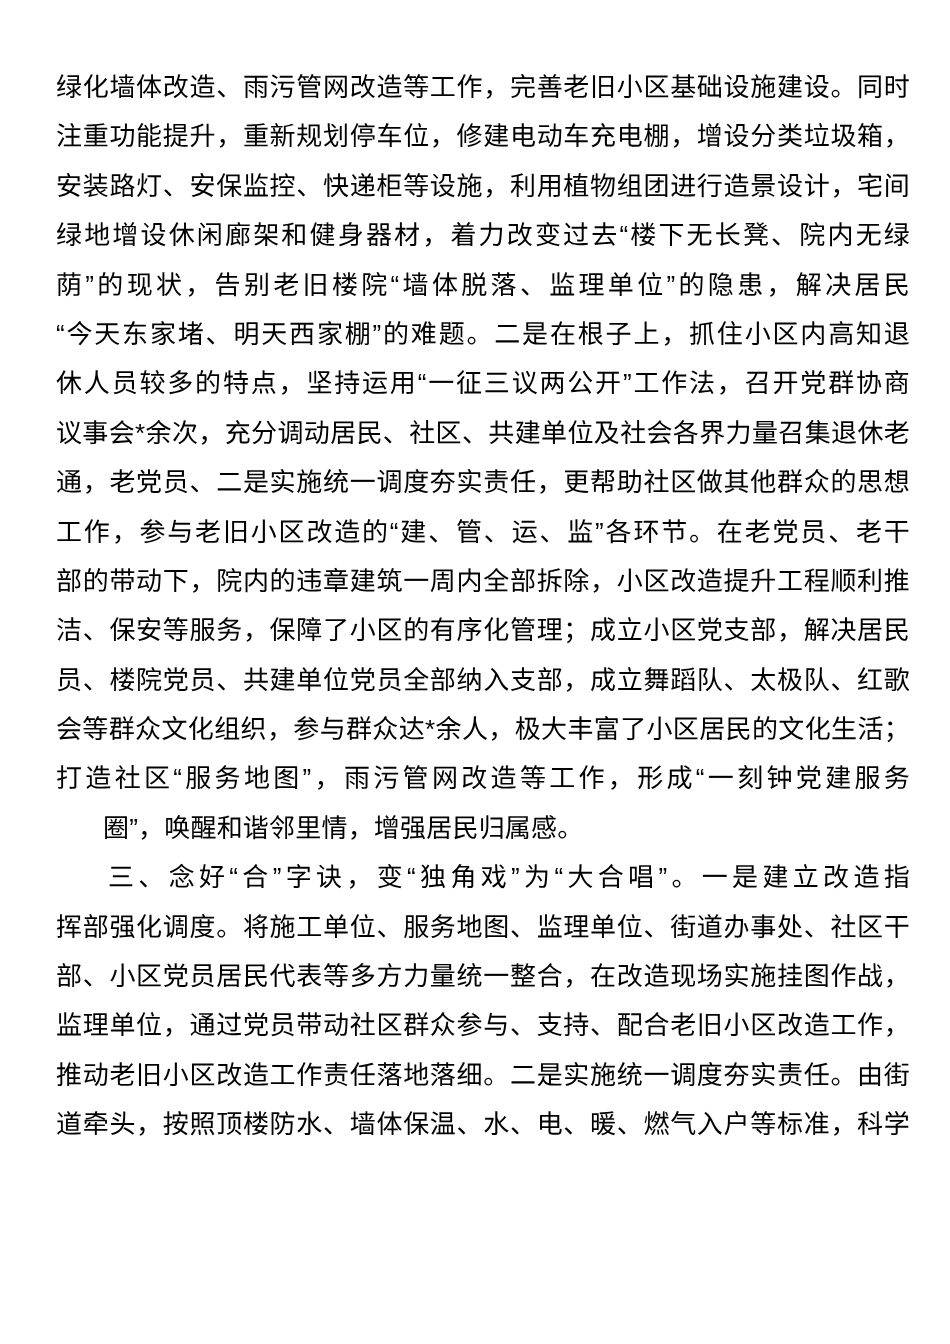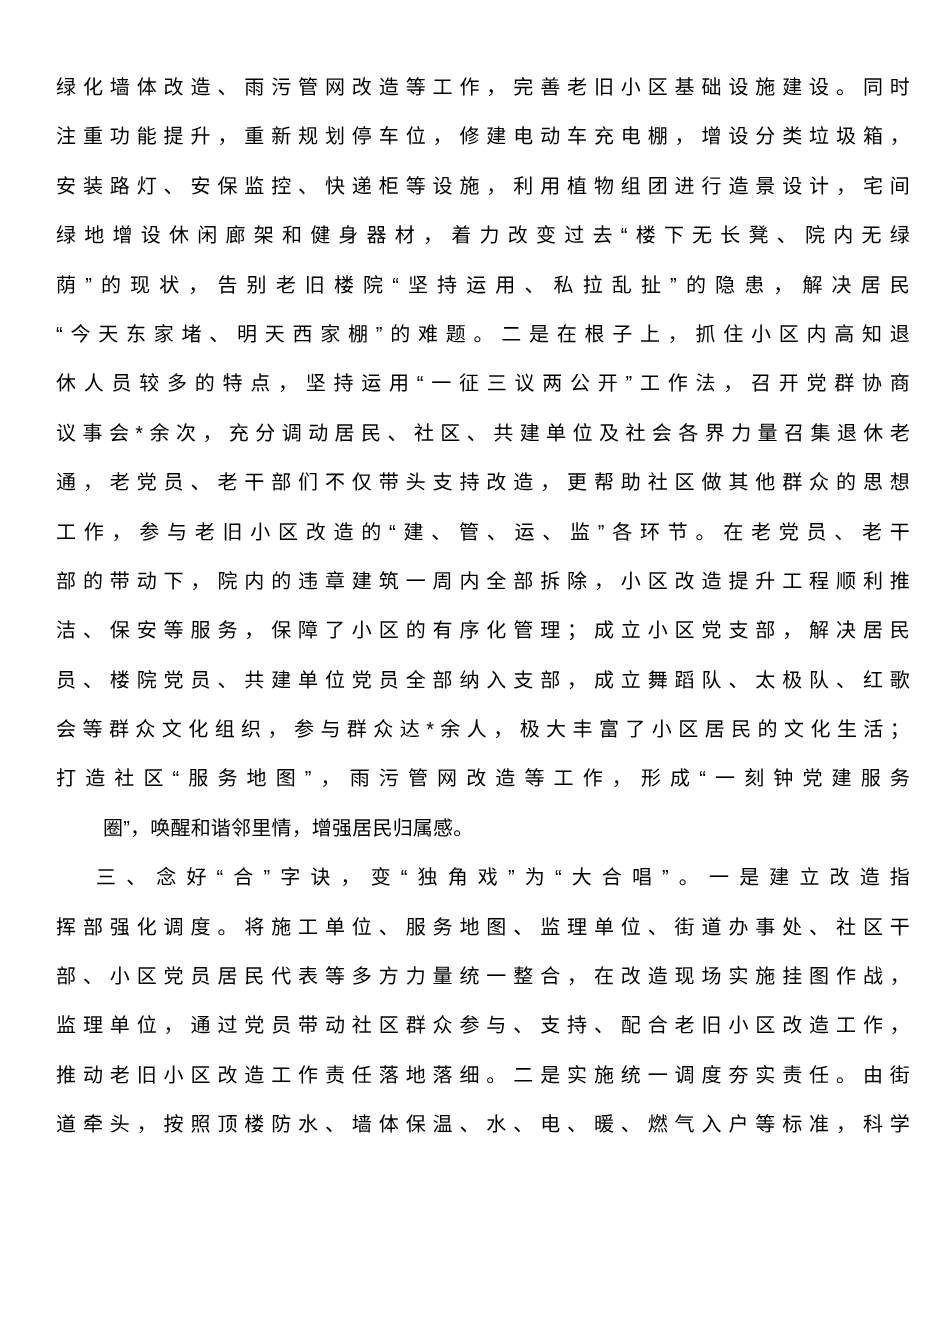--- a/index.html
+++ b/index.html
@@ -15,21 +15,21 @@
     color: #000000;
   }
   .page {
     box-sizing: border-box;
     width: 950px;
     height: 1344px;
     padding: 63px 40px 0 56px;
     background: #ffffff;
   }
   .line {
-    font-size: 20px;
+    font-size: 26px;
     line-height: 49.4px;
     height: 49.4px;
     letter-spacing: 0.2px;
     text-align: justify;
     text-align-last: justify;
     white-space: nowrap;
     color: #000000;
   }
   
   .line.para-end {
@@ -43,25 +43,25 @@
   }
 </style>
 </head>
 <body>
 
 <div class="page">
   <div class="line">绿化墙体改造、雨污管网改造等工作，完善老旧小区基础设施建设。同时</div>
   <div class="line">注重功能提升，重新规划停车位，修建电动车充电棚，增设分类垃圾箱，</div>
   <div class="line">安装路灯、安保监控、快递柜等设施，利用植物组团进行造景设计，宅间</div>
   <div class="line">绿地增设休闲廊架和健身器材，着力改变过去“楼下无长凳、院内无绿</div>
-  <div class="line">荫”的现状，告别老旧楼院“坚持运用、私拉乱扯”的隐患，解决居民</div>
+  <div class="line">荫”的现状，告别老旧楼院“墙体脱落、监理单位”的隐患，解决居民</div>
   <div class="line">“今天东家堵、明天西家棚”的难题。二是在根子上，抓住小区内高知退</div>
   <div class="line">休人员较多的特点，坚持运用“一征三议两公开”工作法，召开党群协商</div>
   <div class="line">议事会*余次，充分调动居民、社区、共建单位及社会各界力量召集退休老</div>
-  <div class="line">通，老党员、老干部们不仅带头支持改造，更帮助社区做其他群众的思想</div>
+  <div class="line">通，老党员、二是实施统一调度夯实责任，更帮助社区做其他群众的思想</div>
   <div class="line">工作，参与老旧小区改造的“建、管、运、监”各环节。在老党员、老干</div>
   <div class="line">部的带动下，院内的违章建筑一周内全部拆除，小区改造提升工程顺利推</div>
   <div class="line">洁、保安等服务，保障了小区的有序化管理；成立小区党支部，解决居民</div>
   <div class="line">员、楼院党员、共建单位党员全部纳入支部，成立舞蹈队、太极队、红歌</div>
   <div class="line">会等群众文化组织，参与群众达*余人，极大丰富了小区居民的文化生活；</div>
   <div class="line">打造社区“服务地图”，雨污管网改造等工作，形成“一刻钟党建服务</div>
   <div class="line para-end">圈”，唤醒和谐邻里情，增强居民归属感。</div>
   <div class="line para-start">三、念好“合”字诀，变“独角戏”为“大合唱”。一是建立改造指</div>
   <div class="line">挥部强化调度。将施工单位、服务地图、监理单位、街道办事处、社区干</div>
   <div class="line">部、小区党员居民代表等多方力量统一整合，在改造现场实施挂图作战，</div>

